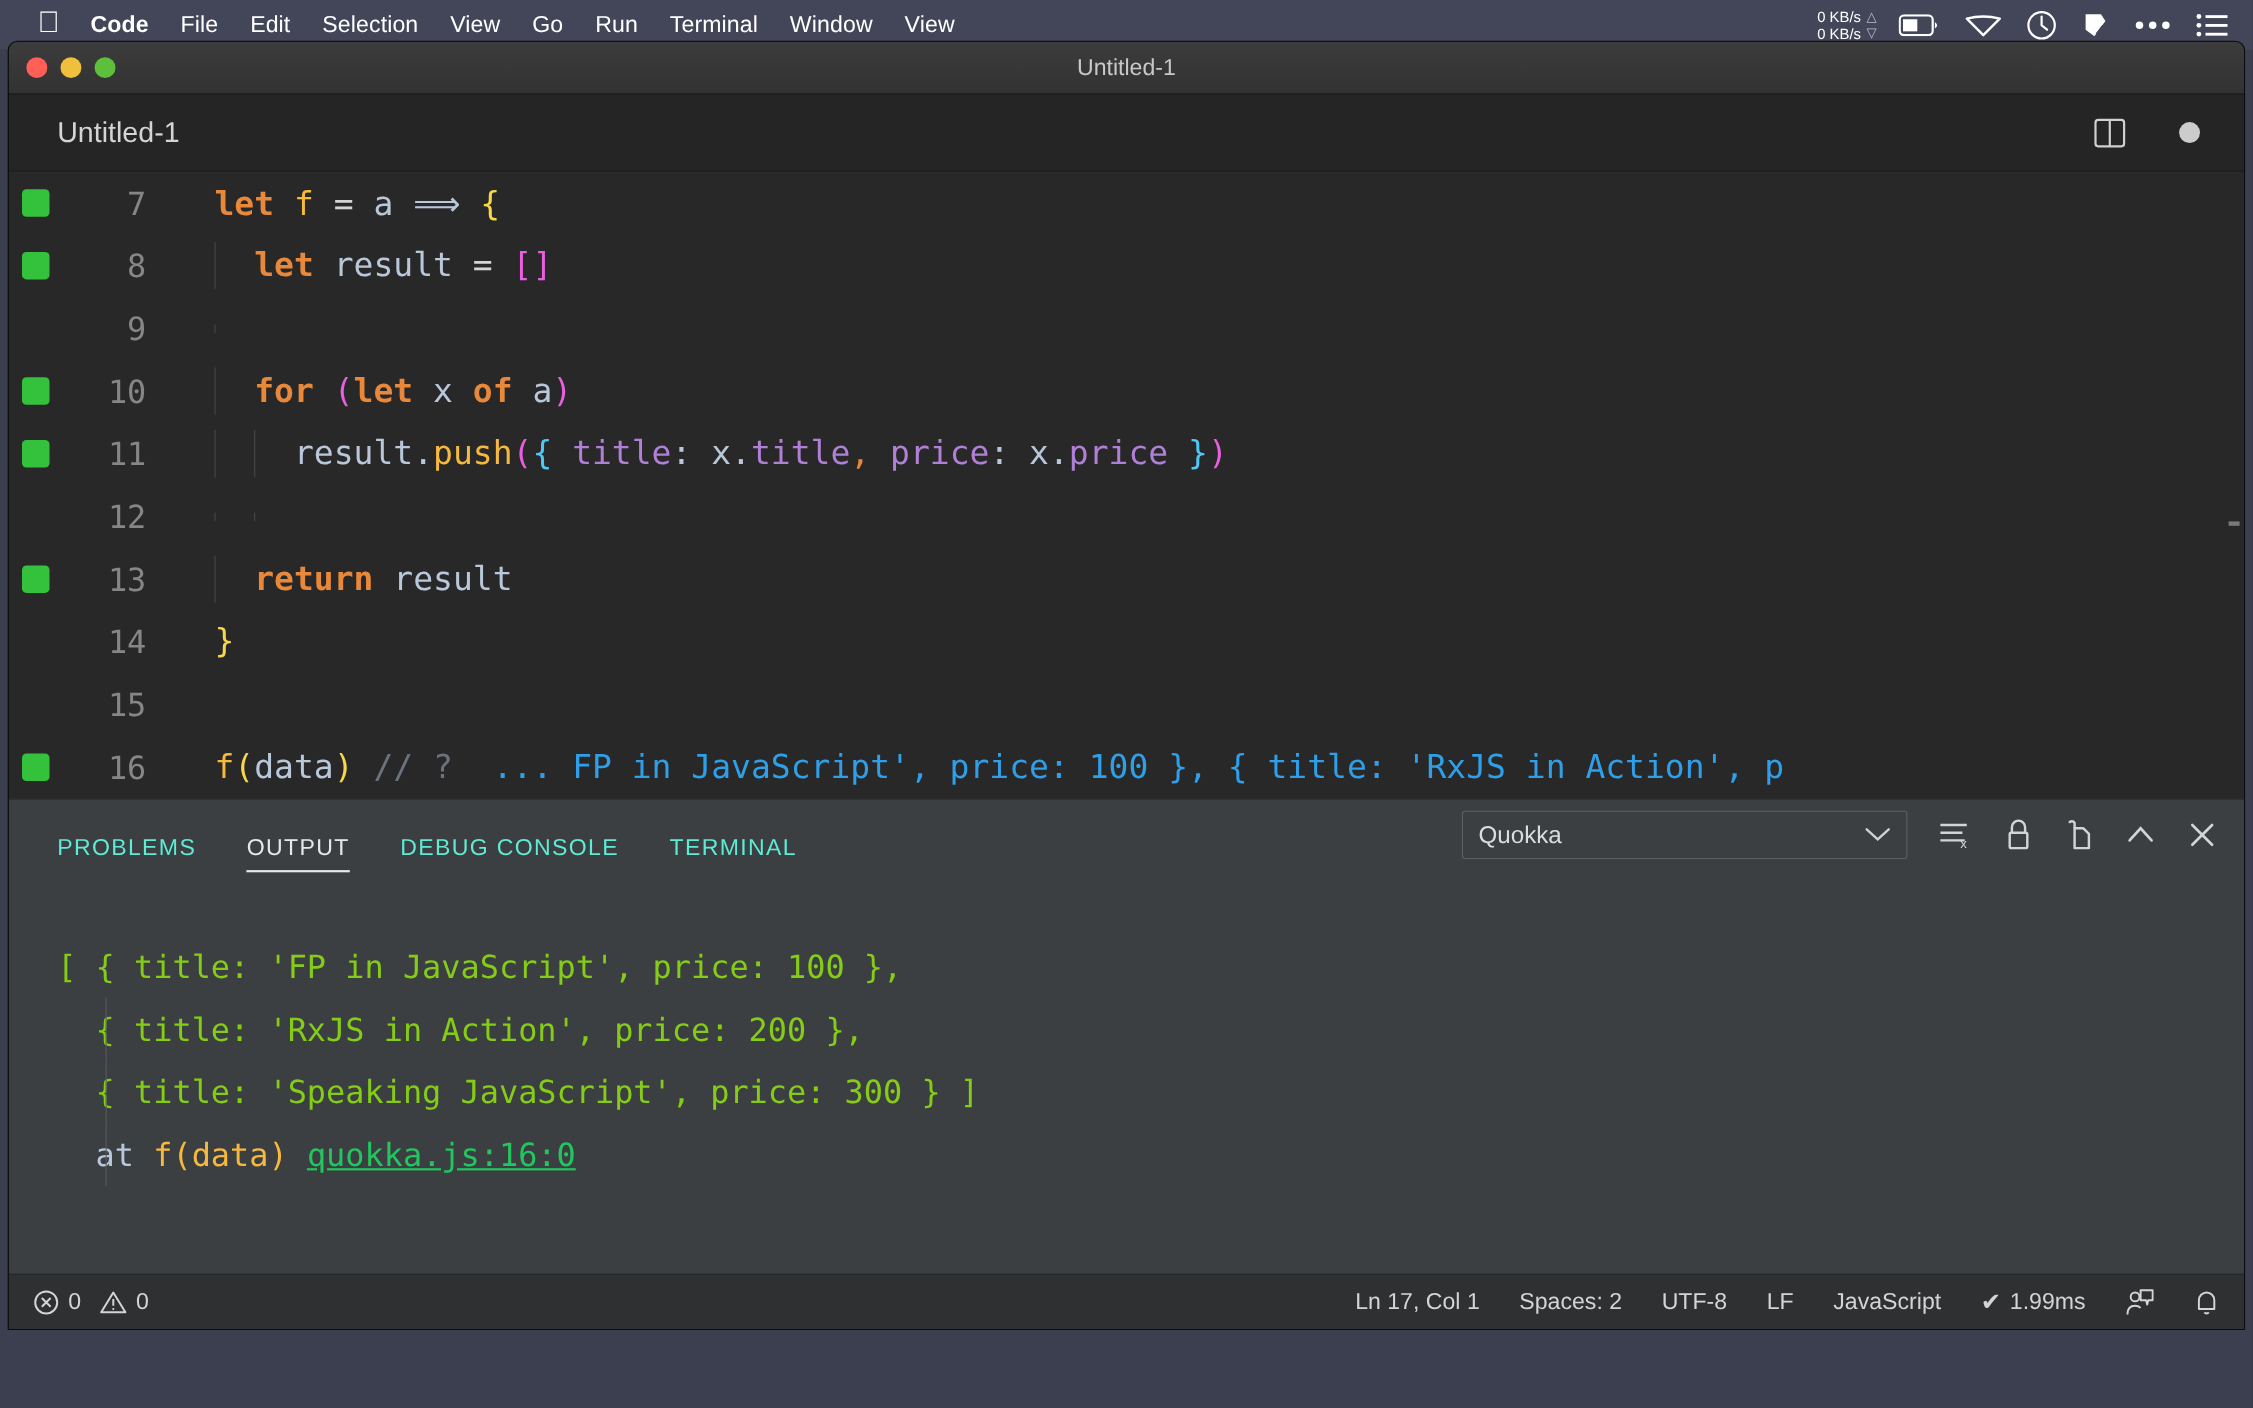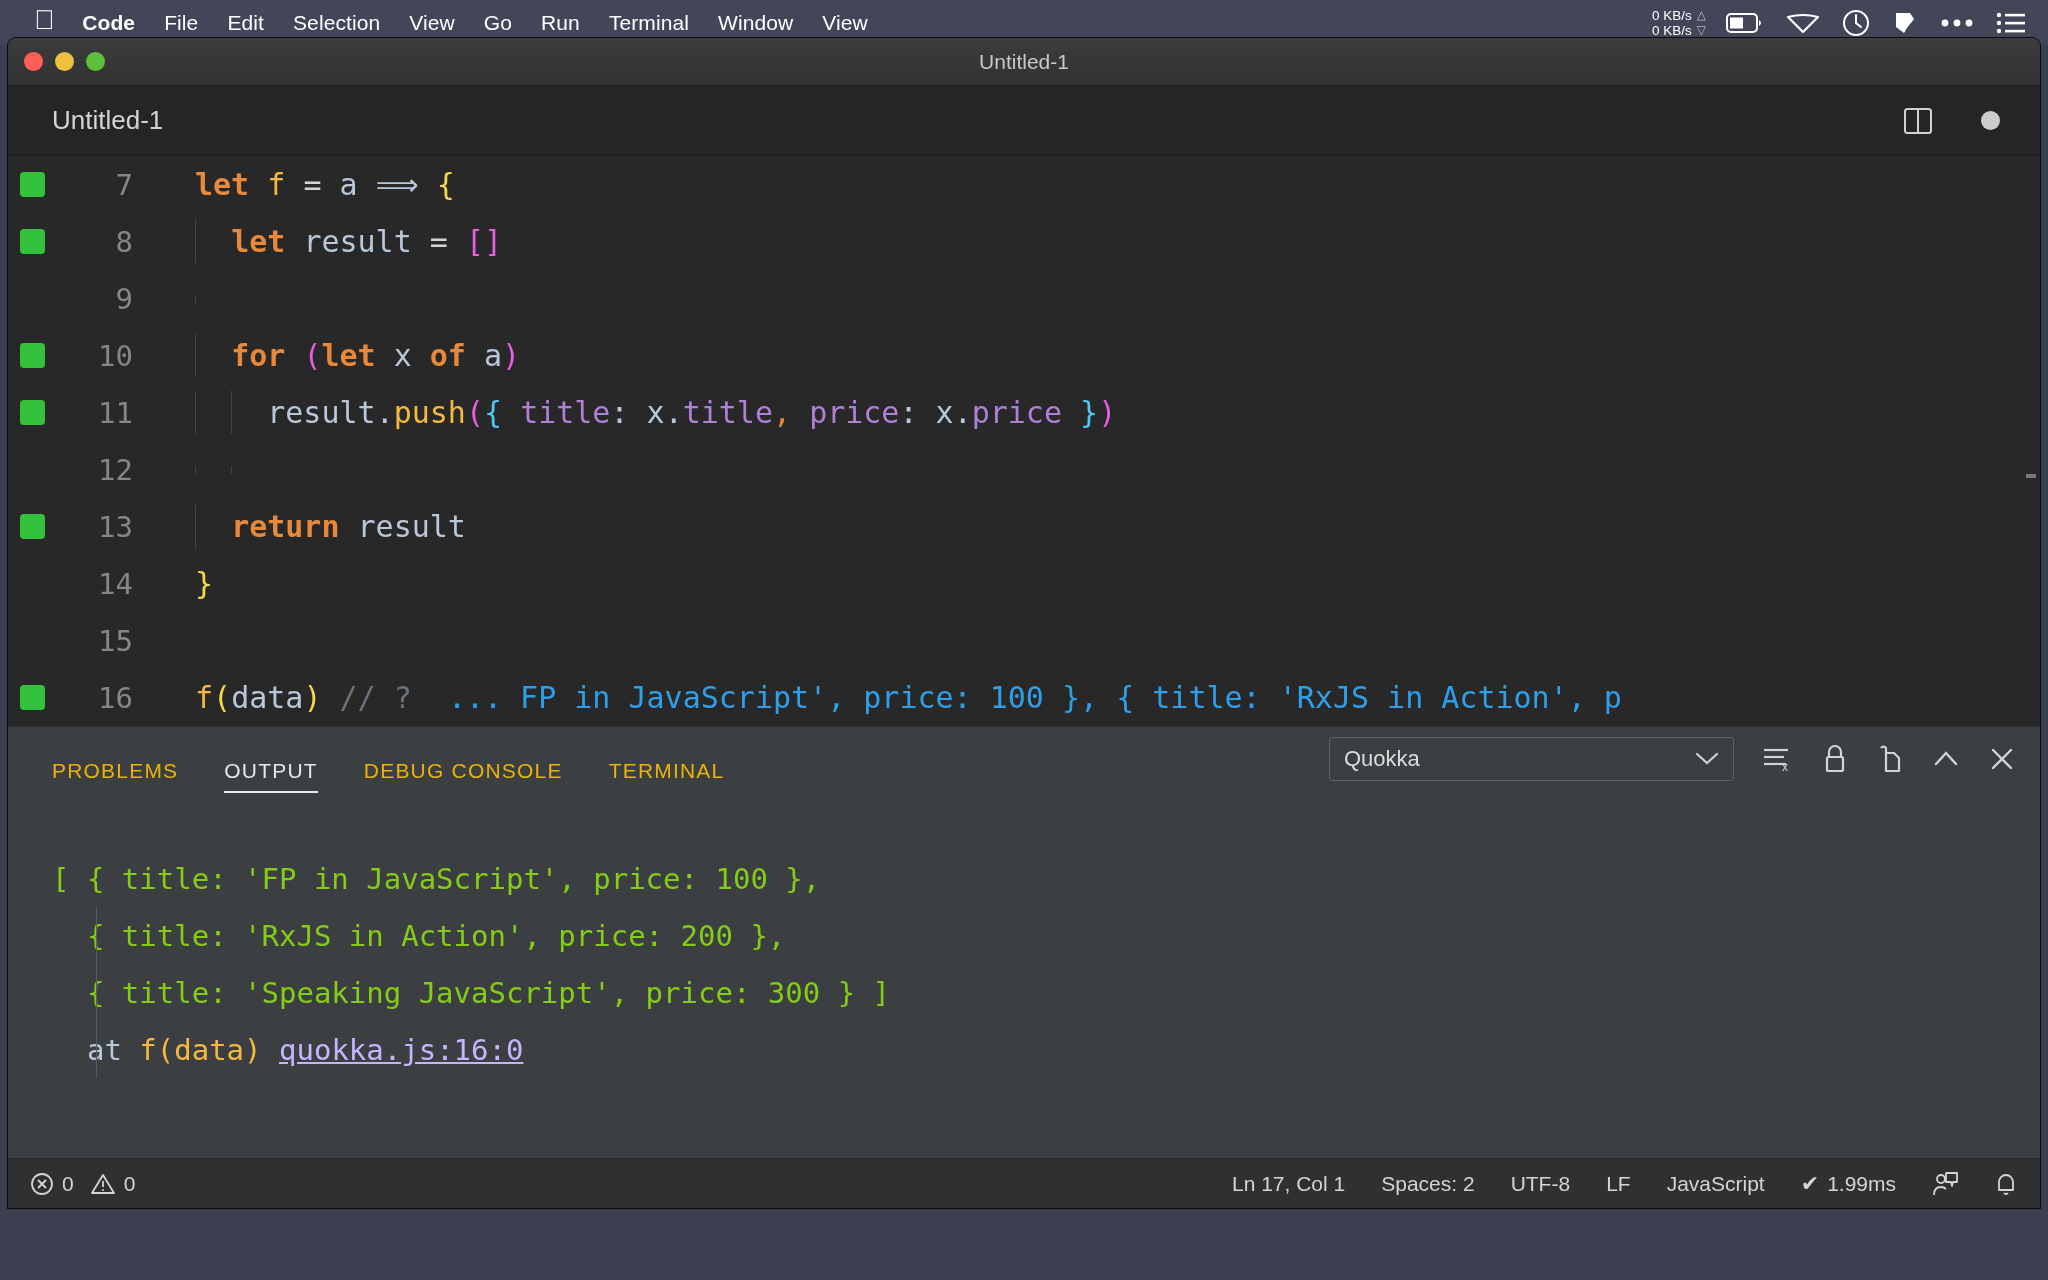--- a/index.html
+++ b/index.html
@@ -127,21 +127,21 @@
     position: relative;
     height: 487px; width: 100%;
     background: #3b3f41;
     border-top: 1px solid #2a2c2d;
   }
   #paneltabs {
     display: flex; align-items: flex-end; height: 66px;
     padding-left: 44px;
   }
   .ptab {
-    font-size: 21px; color: #eab308; letter-spacing: 1.2px;
+    font-size: 21px; color: #5eead4; letter-spacing: 1.2px;
     margin-right: 46px; padding-bottom: 10px; position: relative;
   }
   .ptab.active { color: #e7e7e7; }
   .ptab.active::after {
     content: ""; position: absolute; left: 0; right: 0; bottom: 0;
     height: 2px; background: #e7e7e7;
   }
   #panelright {
     position: absolute; right: 24px; top: 10px;
     display: flex; align-items: center; padding-left: 48px;
@@ -165,21 +165,21 @@
     display: flex; align-items: center; padding-left: 44px;
     position: relative;
   }
   .outline .ig {
     position: absolute; left: 88px; top: 0; bottom: 0; width: 1px; background: #565b5e;
   }
   .o-head  { color: #e0876a; }
   .o-val   { color: #84cc16; }
   .o-at    { color: #b8c7da; }
   .o-fn    { color: #f5b940; }
-  .o-link  { color: #c4b5fd; text-decoration: underline; }
+  .o-link  { color: #22c55e; text-decoration: underline; }
 
   
   #status {
     position: absolute; left: 0; bottom: 0; width: 100%; height: 50px;
     background: #2f3031;
     display: flex; align-items: center;
     color: #d4d4d4; font-size: 21px;
     border-top: 1px solid #252627;
   }
   #status .left { display: flex; align-items: center; margin-left: 22px; }

